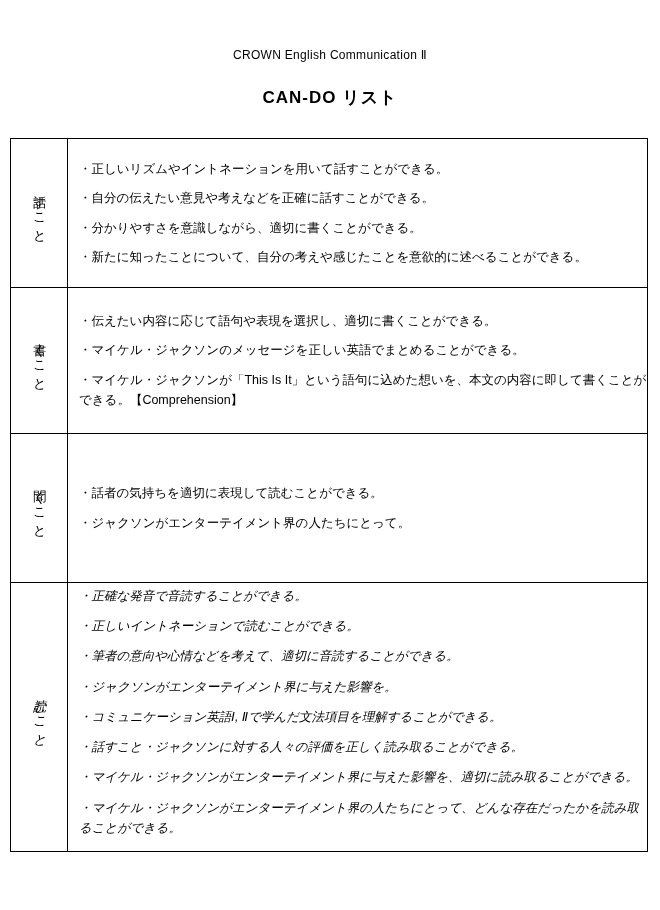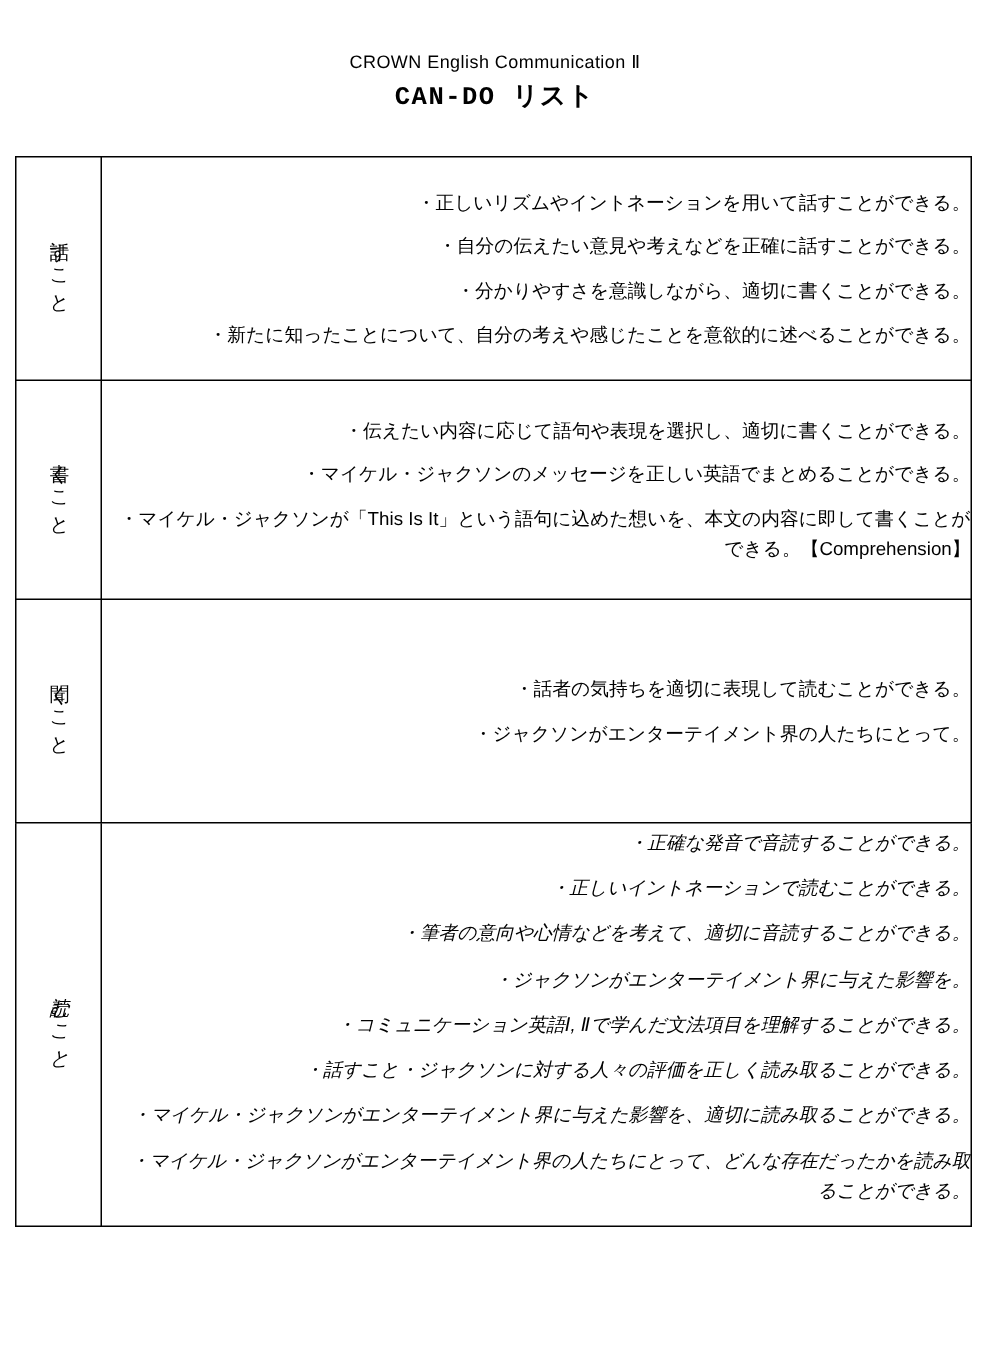--- a/index.html
+++ b/index.html
@@ -18,29 +18,28 @@
     position: relative;
     width: 660px;
     height: 910px;
     box-sizing: border-box;
     padding: 0;
   }
   .header-line {
     text-align: center;
     font-size: 12px;
     letter-spacing: 0.3px;
-    margin-top: 34px;
+    margin-top: 48px;
   }
   .doc-title {
     text-align: center;
     font-size: 17px;
     font-weight: bold;
     letter-spacing: 1px;
-    margin-top: 4px;
-    font-family: Liberation Mono, monospace;
+    margin-top: 24px;
   }
   .lesson-line {
     font-size: 13.5px;
     letter-spacing: 0.6px;
     margin-top: 52px;
     margin-left: 10px;
   }
   table.cando {
     border-collapse: collapse;
     width: 638px;
@@ -68,21 +67,20 @@
   td.items {
     padding: 13px 6px 13px 12px;
   }
   .item {
     font-size: 12.5px;
     line-height: 1.62;
     margin: 0 0 9px 0;
     text-indent: 0;
     padding-left: 11px;
     position: relative;
-    text-align: right;
   }
   .item:last-child {
     margin-bottom: 0;
   }
   
   tr.r-speak td { height: 148px; }
   tr.r-write td { height: 145px; }
   tr.r-listen td { height: 148px; }
   tr.r-read td { height: 268px; font-style: italic; }
   tr.r-read .item { margin-bottom: 10px; }

